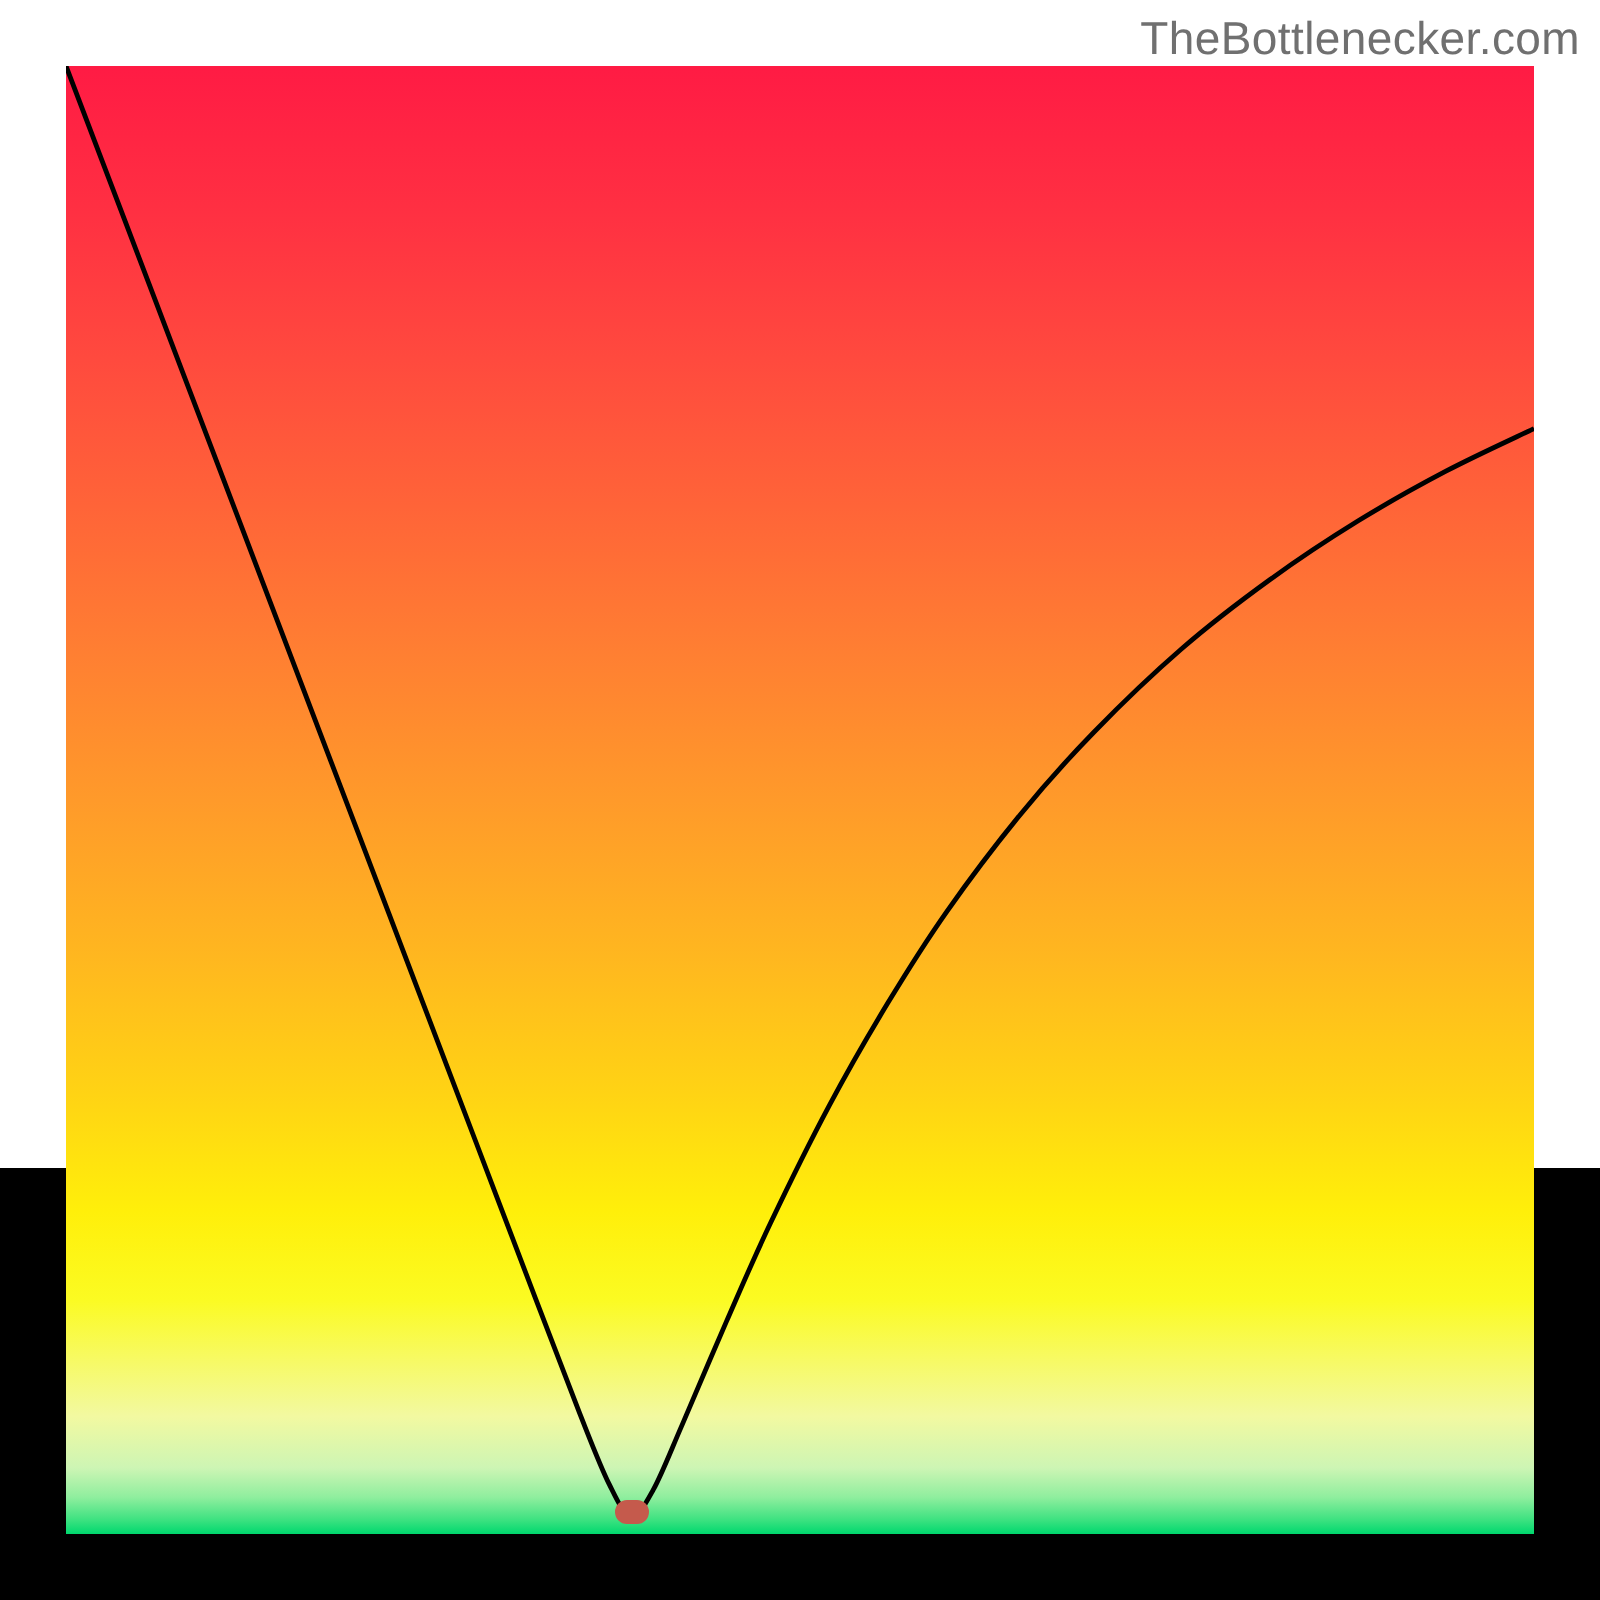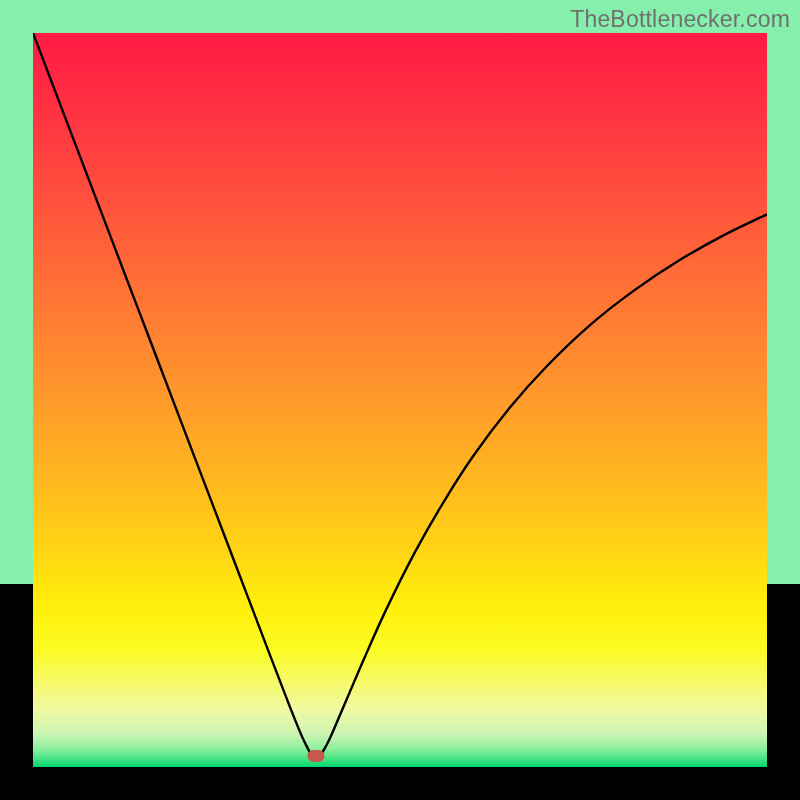--- a/index.html
+++ b/index.html
@@ -8,21 +8,21 @@
     width: 800px;
     height: 800px;
     background: #000;
     overflow: hidden;
     font-family: Arial, Helvetica, sans-serif;
   }
   .stage {
     position: relative;
     width: 800px;
     height: 584px;
-    background: #86efac;
+    background: #ffffff;
   }
   .plot-area {
     position: absolute;
     left: 33px;
     top: 33px;
     width: 734px;
     height: 734px;
     overflow: hidden;
   }
   .gradient {

